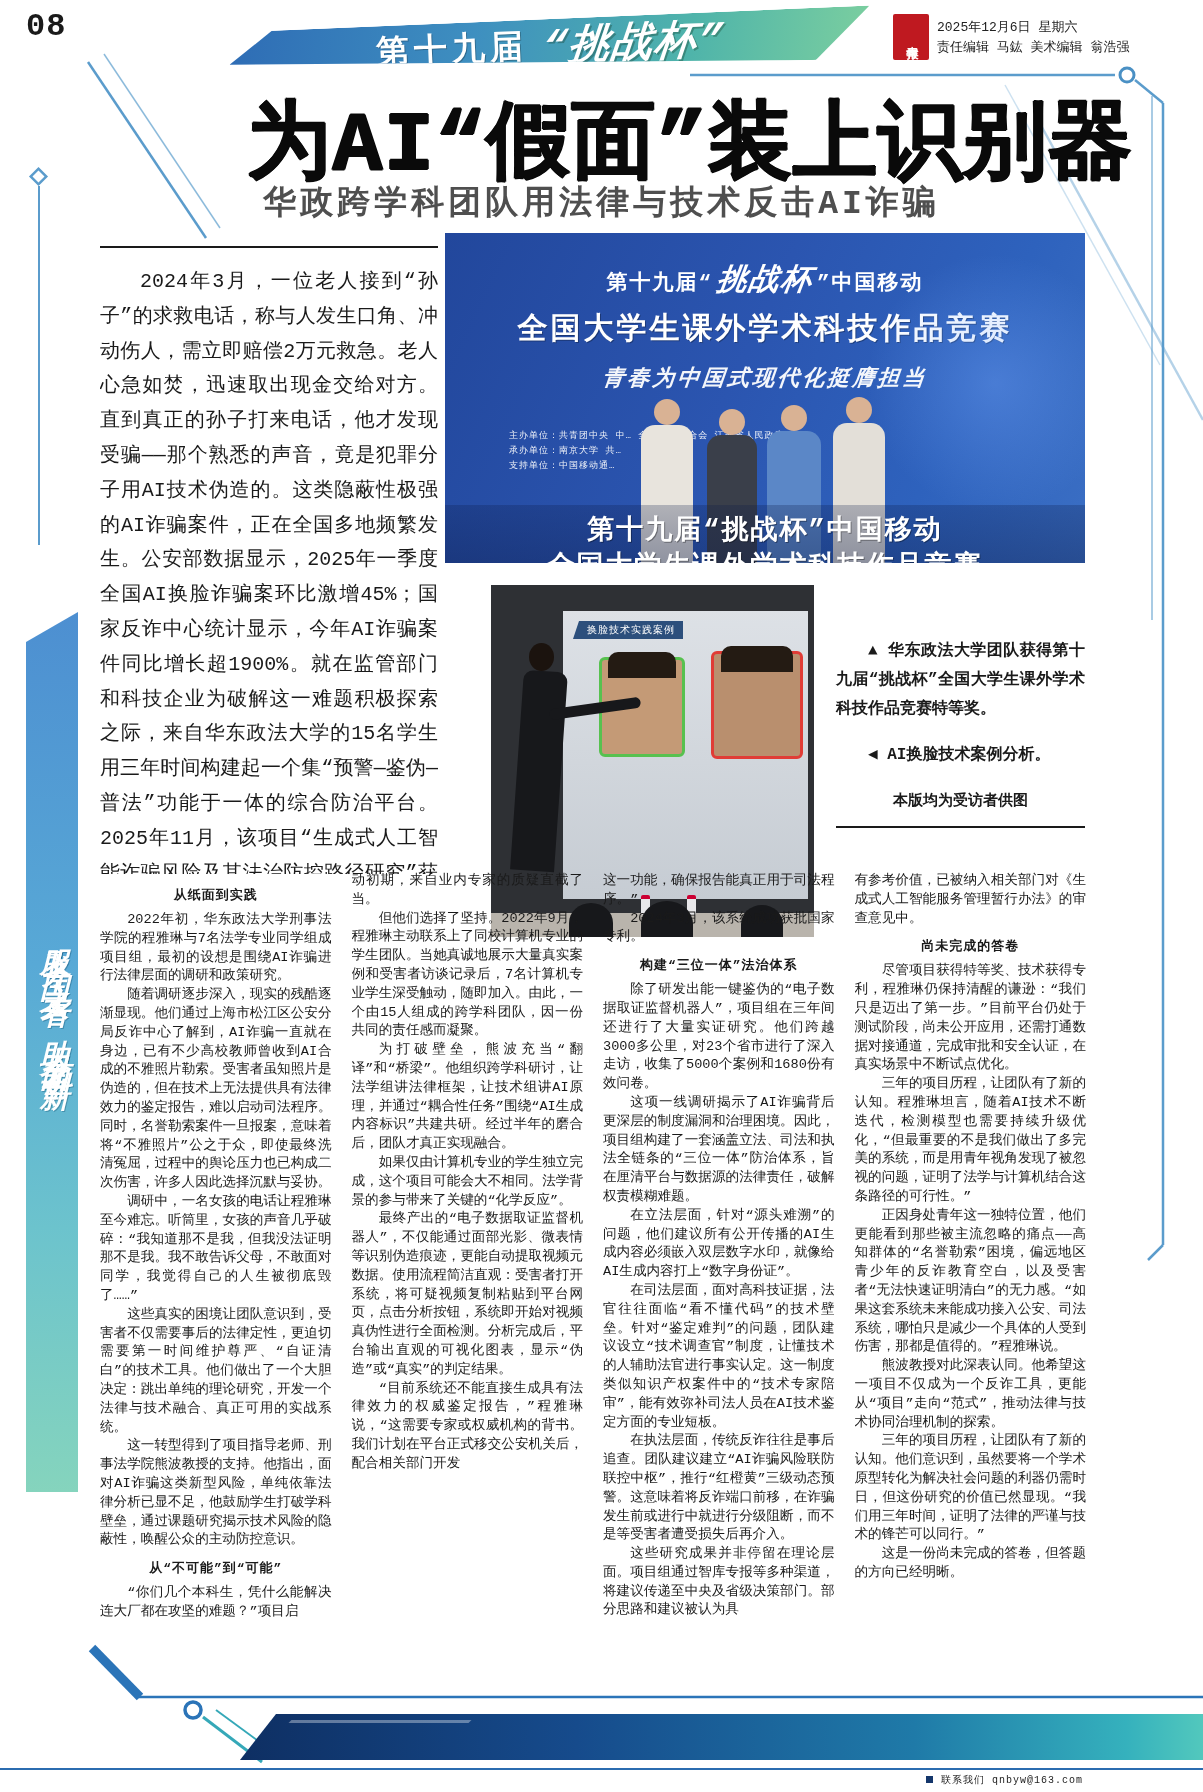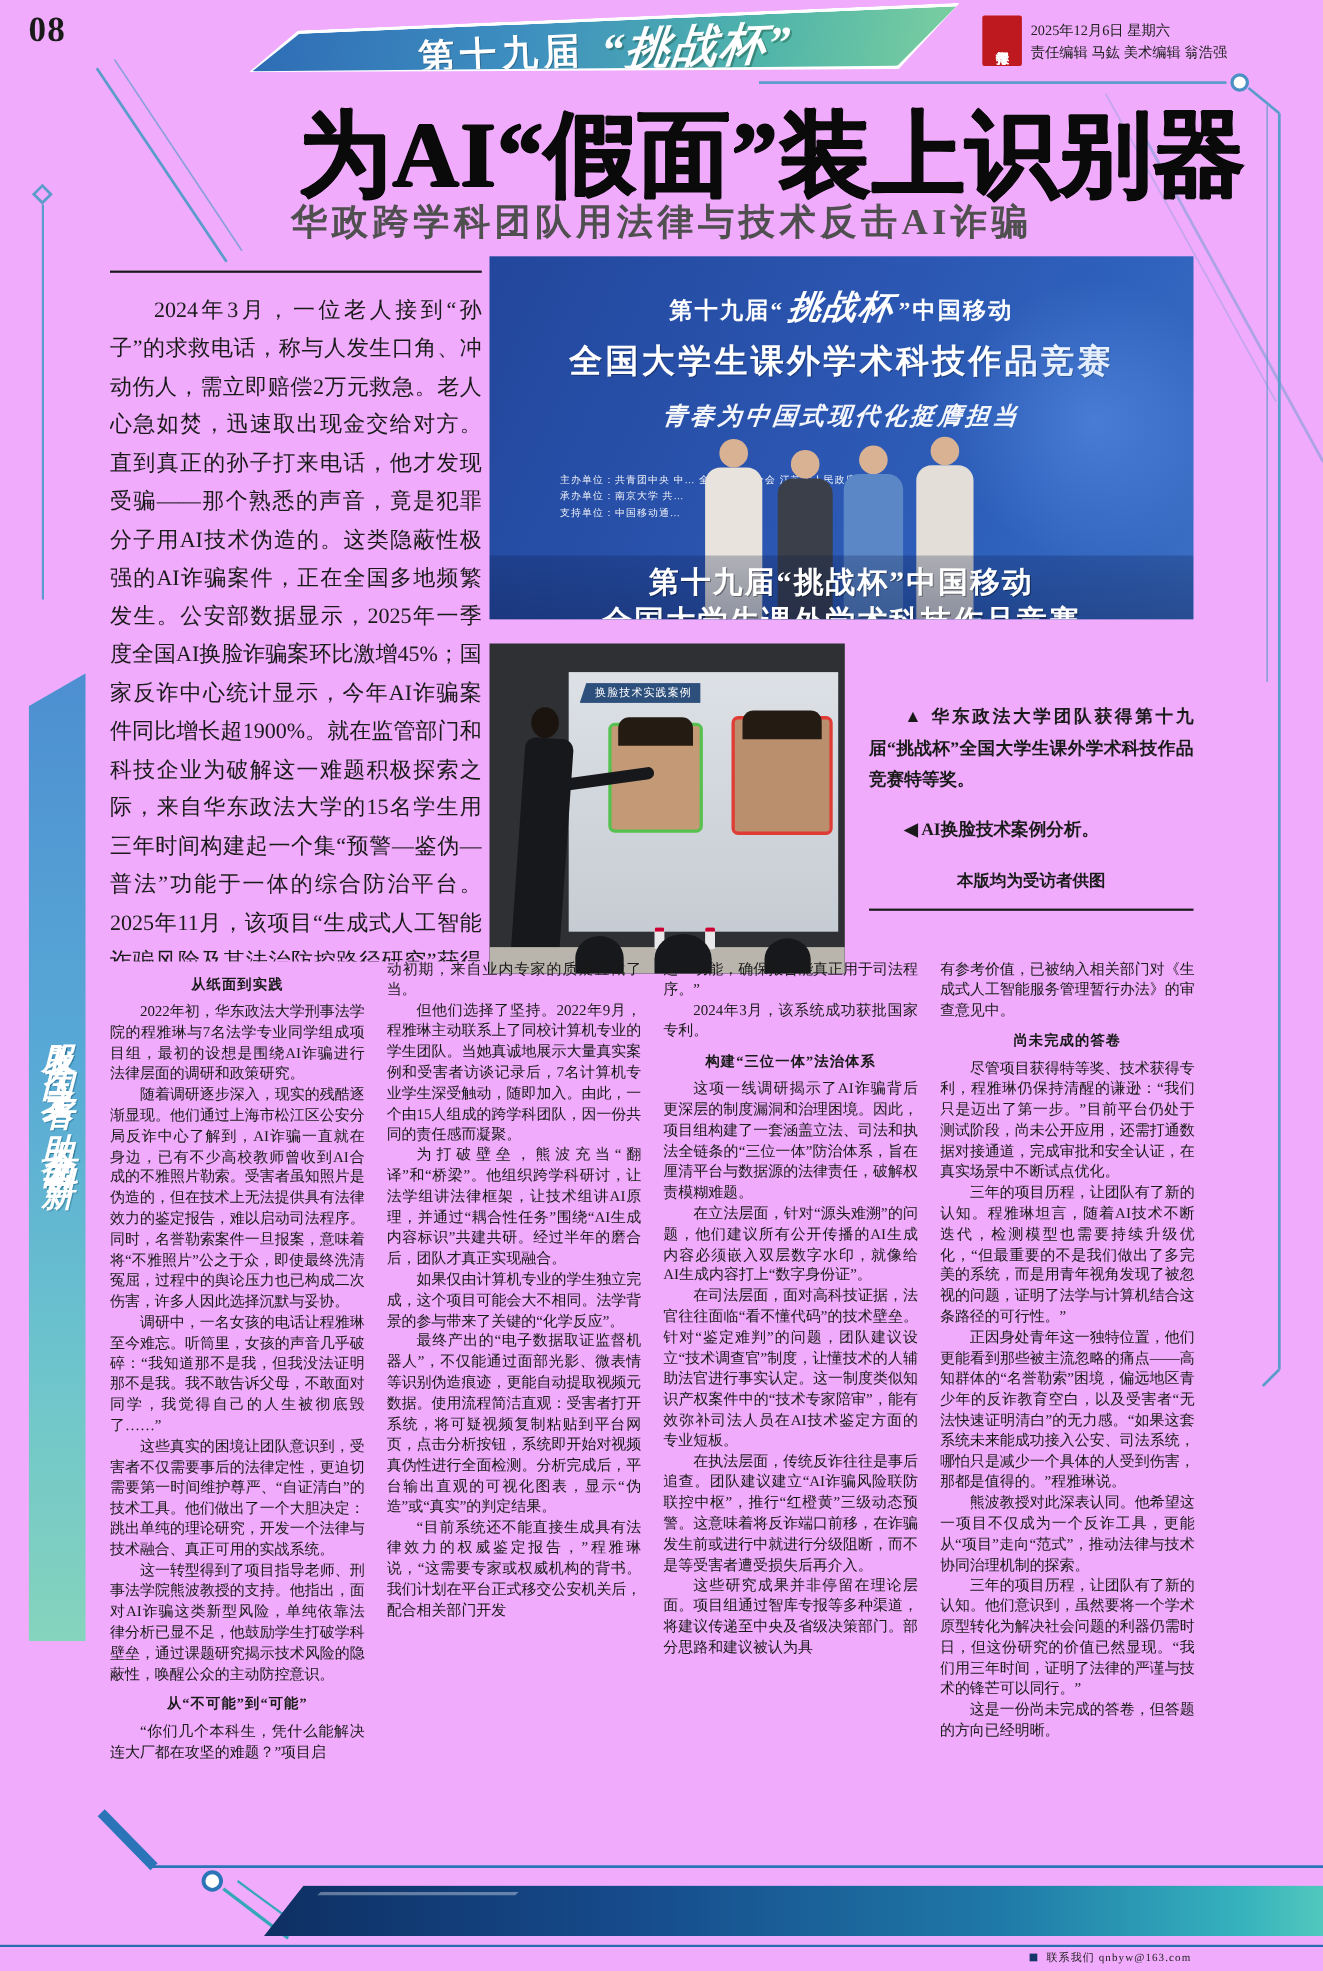--- a/index.html
+++ b/index.html
@@ -1,20 +1,20 @@
 <!DOCTYPE html>
 <html><head>
 <meta charset="utf-8">
 <style>
   * { margin:0; padding:0; box-sizing:border-box; }
   html,body { background:#e9e9e9; }
   .page {
     position:relative; width:1203px; height:1792px; margin:0 auto;
-    background:#f0abfc; overflow:hidden;
-    font-family:Liberation Serif, serif; color:#1a1a1a;
+    background:#ffffff; overflow:hidden;
+    font-family:Liberation Mono, monospace; color:#1a1a1a;
   }
   
   .decor { position:absolute; inset:0; width:1203px; height:1792px; pointer-events:none; }
   
   .pageno { position:absolute; left:26px; top:8px; font-size:32px; font-weight:bold; letter-spacing:1px; }
   .banner-outer { position:absolute; left:226px; top:16px; width:648px; height:58px;
     transform:rotate(-2.4deg);
     clip-path:polygon(0 62%, 46px 0, 100% 0, calc(100% - 58px) 100%);
     background:#ffffff; padding:3px; }
   .banner-inner { width:100%; height:100%;
@@ -48,21 +48,21 @@
   .p1line1 .scr { font-size:30px; font-style:italic; font-weight:900; transform:skewX(-8deg); display:inline-block; margin:0 4px; }
   .p1line2 { text-align:center; font-size:30px; font-weight:900; letter-spacing:3px; margin-top:8px; text-shadow:1px 1px 0 rgba(0,0,0,.3); }
   .p1line3 { text-align:center; font-size:22px; font-weight:bold; font-style:italic; transform:skewX(-6deg); margin-top:14px; letter-spacing:3px; opacity:.95; }
   .p1orgs { position:absolute; left:64px; top:196px; font-size:9px; line-height:15px; opacity:.92; letter-spacing:1px; }
   .p1bottom { position:absolute; left:0; bottom:-20px; width:100%; text-align:center;
     background:linear-gradient(180deg,rgba(10,25,70,.25),rgba(10,25,70,.45)); padding-top:6px; }
   .p1bottom div { font-size:27px; font-weight:900; letter-spacing:2px; text-shadow:1px 1px 0 rgba(0,0,0,.35); }
   .figure { position:absolute; bottom:0; border-radius:14px 14px 0 0; }
   .figure .head { position:absolute; top:-26px; left:50%; transform:translateX(-50%); width:26px; height:26px; border-radius:50%; background:#d9b294; }
   .row2 { display:flex; margin-top:22px; }
-  .photo2 { position:relative; width:323px; height:300px; background:#2e3034; overflow:hidden; flex:none; }
+  .photo2 { position:relative; width:323px; height:352px; background:#2e3034; overflow:hidden; flex:none;margin-left:46px; }
   .screen { position:absolute; left:72px; top:26px; right:6px; bottom:38px; background:linear-gradient(180deg,#dde1e6,#c6ccd3); }
   .screen-label { position:absolute; left:10px; top:10px; background:#2c4f7c; color:#fff; font-size:10px; padding:2px 8px 2px 14px; letter-spacing:1px;
     clip-path:polygon(6px 0,100% 0,100% 100%,0 100%); }
   .face { position:absolute; border-radius:6px; }
   .face .hair { position:absolute; left:8%; top:-8px; width:84%; height:26px; border-radius:10px 10px 0 0; background:#241b13; }
   .presenter-body { position:absolute; left:26px; top:86px; width:44px; height:200px; background:#17181b; border-radius:10px 10px 0 0; transform:rotate(4deg); }
   .presenter-head { position:absolute; left:38px; top:58px; width:25px; height:28px; border-radius:50%; background:#1b130e; }
   .presenter-arm { position:absolute; left:58px; top:118px; width:92px; height:11px; background:#17181b; border-radius:6px; transform:rotate(-8deg); }
   .table-strip { position:absolute; left:0; bottom:0; width:100%; height:24px; background:#b9b4ac; }
   .bottle { position:absolute; bottom:22px; width:9px; height:20px; background:#e8e8ea; border-top:4px solid #c03; border-radius:2px; }
@@ -224,20 +224,21 @@
       <p>但他们选择了坚持。2022年9月，程雅琳主动联系上了同校计算机专业的学生团队。当她真诚地展示大量真实案例和受害者访谈记录后，7名计算机专业学生深受触动，随即加入。由此，一个由15人组成的跨学科团队，因一份共同的责任感而凝聚。</p>
       <p>为打破壁垒，熊波充当“翻译”和“桥梁”。他组织跨学科研讨，让法学组讲法律框架，让技术组讲AI原理，并通过“耦合性任务”围绕“AI生成内容标识”共建共研。经过半年的磨合后，团队才真正实现融合。</p>
       <p>如果仅由计算机专业的学生独立完成，这个项目可能会大不相同。法学背景的参与带来了关键的“化学反应”。</p>
       <p>最终产出的“电子数据取证监督机器人”，不仅能通过面部光影、微表情等识别伪造痕迹，更能自动提取视频元数据。使用流程简洁直观：受害者打开系统，将可疑视频复制粘贴到平台网页，点击分析按钮，系统即开始对视频真伪性进行全面检测。分析完成后，平台输出直观的可视化图表，显示“伪造”或“真实”的判定结果。</p>
       <p>“目前系统还不能直接生成具有法律效力的权威鉴定报告，”程雅琳说，“这需要专家或权威机构的背书。我们计划在平台正式移交公安机关后，配合相关部门开发</p>
     </div>
     <div class="col">
       <p class="cont">这一功能，确保报告能真正用于司法程序。”</p>
       <p>2024年3月，该系统成功获批国家专利。</p>
       <h3>构建“三位一体”法治体系</h3>
+      <p>除了研发出能一键鉴伪的“电子数据取证监督机器人”，项目组在三年间还进行了大量实证研究。他们跨越3000多公里，对23个省市进行了深入走访，收集了5000个案例和1680份有效问卷。</p>
       <p>这项一线调研揭示了AI诈骗背后更深层的制度漏洞和治理困境。因此，项目组构建了一套涵盖立法、司法和执法全链条的“三位一体”防治体系，旨在厘清平台与数据源的法律责任，破解权责模糊难题。</p>
       <p>在立法层面，针对“源头难溯”的问题，他们建议所有公开传播的AI生成内容必须嵌入双层数字水印，就像给AI生成内容打上“数字身份证”。</p>
       <p>在司法层面，面对高科技证据，法官往往面临“看不懂代码”的技术壁垒。针对“鉴定难判”的问题，团队建议设立“技术调查官”制度，让懂技术的人辅助法官进行事实认定。这一制度类似知识产权案件中的“技术专家陪审”，能有效弥补司法人员在AI技术鉴定方面的专业短板。</p>
       <p>在执法层面，传统反诈往往是事后追查。团队建议建立“AI诈骗风险联防联控中枢”，推行“红橙黄”三级动态预警。这意味着将反诈端口前移，在诈骗发生前或进行中就进行分级阻断，而不是等受害者遭受损失后再介入。</p>
       <p>这些研究成果并非停留在理论层面。项目组通过智库专报等多种渠道，将建议传递至中央及省级决策部门。部分思路和建议被认为具</p>
     </div>
     <div class="col">
       <p class="cont">有参考价值，已被纳入相关部门对《生成式人工智能服务管理暂行办法》的审查意见中。</p>
       <h3>尚未完成的答卷</h3>
       <p>尽管项目获得特等奖、技术获得专利，程雅琳仍保持清醒的谦逊：“我们只是迈出了第一步。”目前平台仍处于测试阶段，尚未公开应用，还需打通数据对接通道，完成审批和安全认证，在真实场景中不断试点优化。</p>

